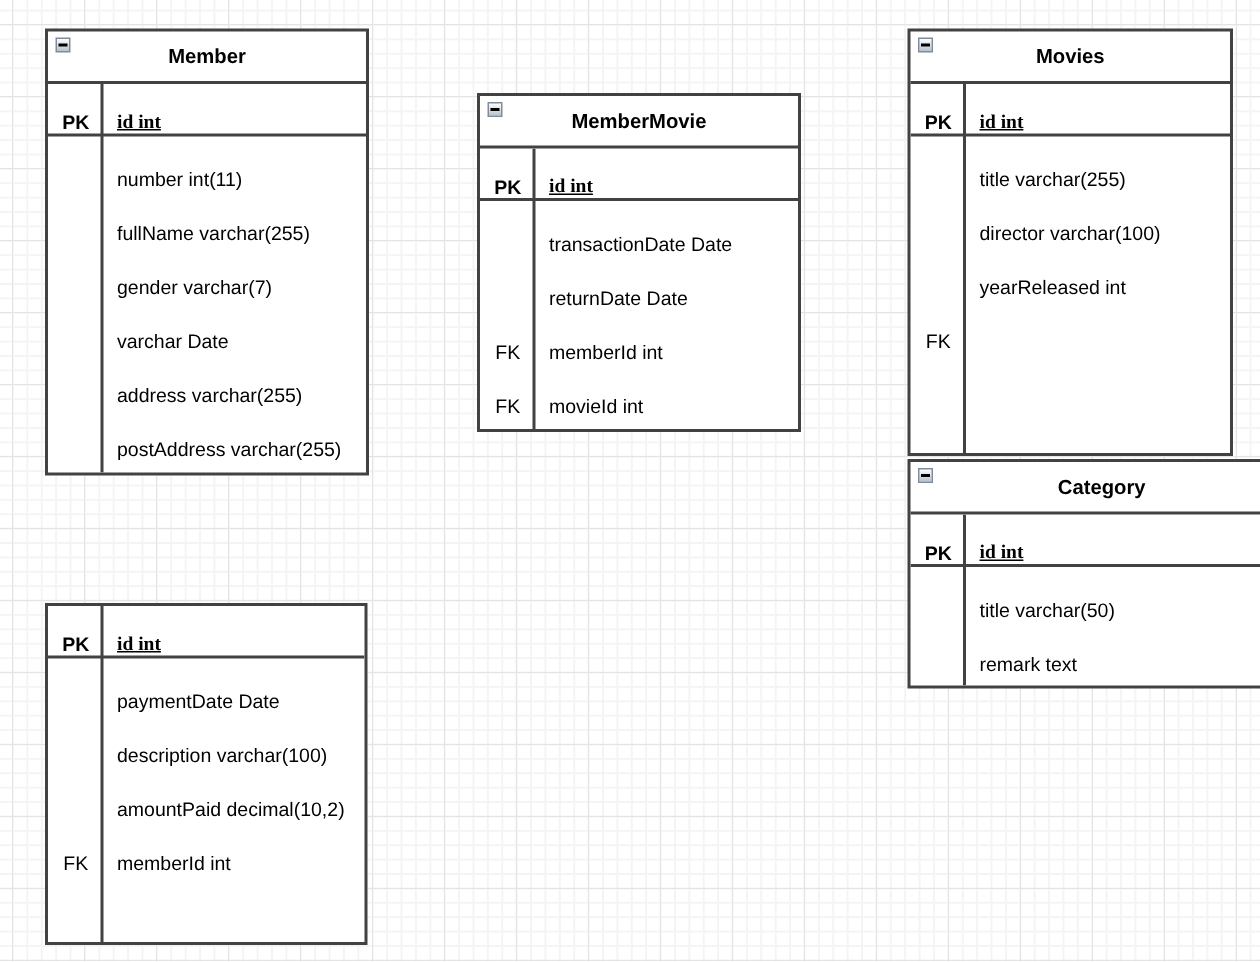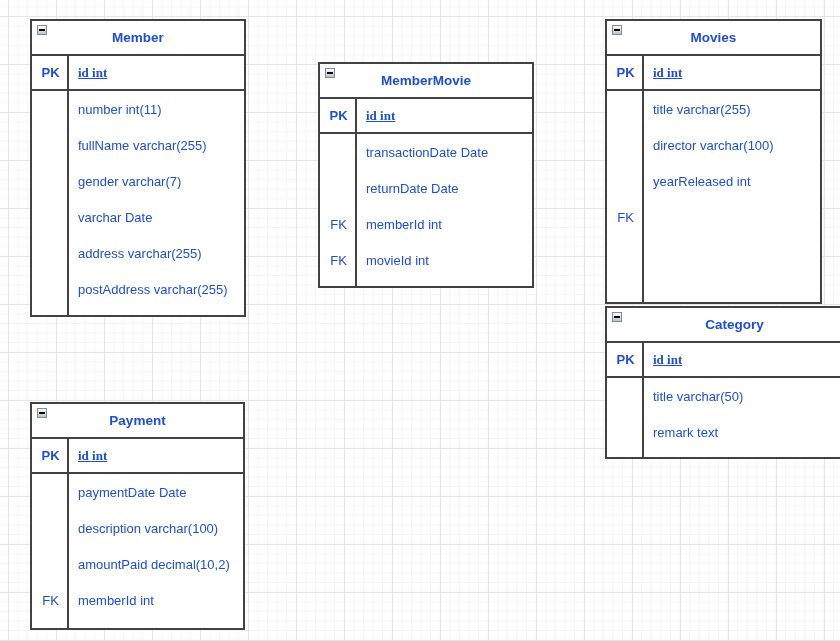--- a/index.html
+++ b/index.html
@@ -14,21 +14,21 @@
     overflow: hidden;
     background-color: #ffffff;
     background-image:
       linear-gradient(to right, #e4e4e4 1px, transparent 1px),
       linear-gradient(to bottom, #e4e4e4 1px, transparent 1px),
       linear-gradient(to right, #f4f4f4 1px, transparent 1px),
       linear-gradient(to bottom, #f4f4f4 1px, transparent 1px);
     background-size: 48px 48px, 48px 48px, 9.6px 9.6px, 9.6px 9.6px;
     background-position: 8px 16px;
     font-family: "Liberation Sans", sans-serif;
-    color: #1d4ed8;
+    color: #000000;
   }
 
   .er-table {
     position: absolute;
     box-sizing: border-box;
     background: #ffffff;
     border: 2px solid #424242;
     display: flex;
     flex-direction: column;
     font-size: 13px;
@@ -79,21 +79,21 @@
     position: absolute;
     left: 35px;
     top: 0;
     bottom: 0;
     width: 2px;
     background: #424242;
   }
 
   .row {
     display: flex;
-    align-items: center;
+    align-items: flex-end;
     flex: 0 0 36px;
   }
   .row.pk-row {
     flex: 0 0 33px;
     border-bottom: 2px solid #424242;
   }
   .cell-key {
     flex: 0 0 37px;
     display: flex;
     align-items: center;
@@ -227,26 +227,20 @@
       <div style="display:contents"><div class="row">
     <span class="cell-key"></span>
     <span class="cell-field">title varchar(50)</span>
   </div><div class="row">
     <span class="cell-key"></span>
     <span class="cell-field">remark text</span>
   </div></div>
     </div>
   </div>
     <div class="er-table tbl-payment">
-    <div class="title-row">
-      <button class="collapse-btn" type="button">
-        <span class="minus-glyph"></span>
-      </button>
-      <span>Payment</span>
-    </div>
     <div class="tbl-body">
       <div class="col-divider"></div>
       <div class="row pk-row">
         <span class="cell-key">PK</span>
         <span class="cell-field">id int</span>
       </div>
       <div style="display:contents"><div class="row">
     <span class="cell-key"></span>
     <span class="cell-field">paymentDate Date</span>
   </div><div class="row">

